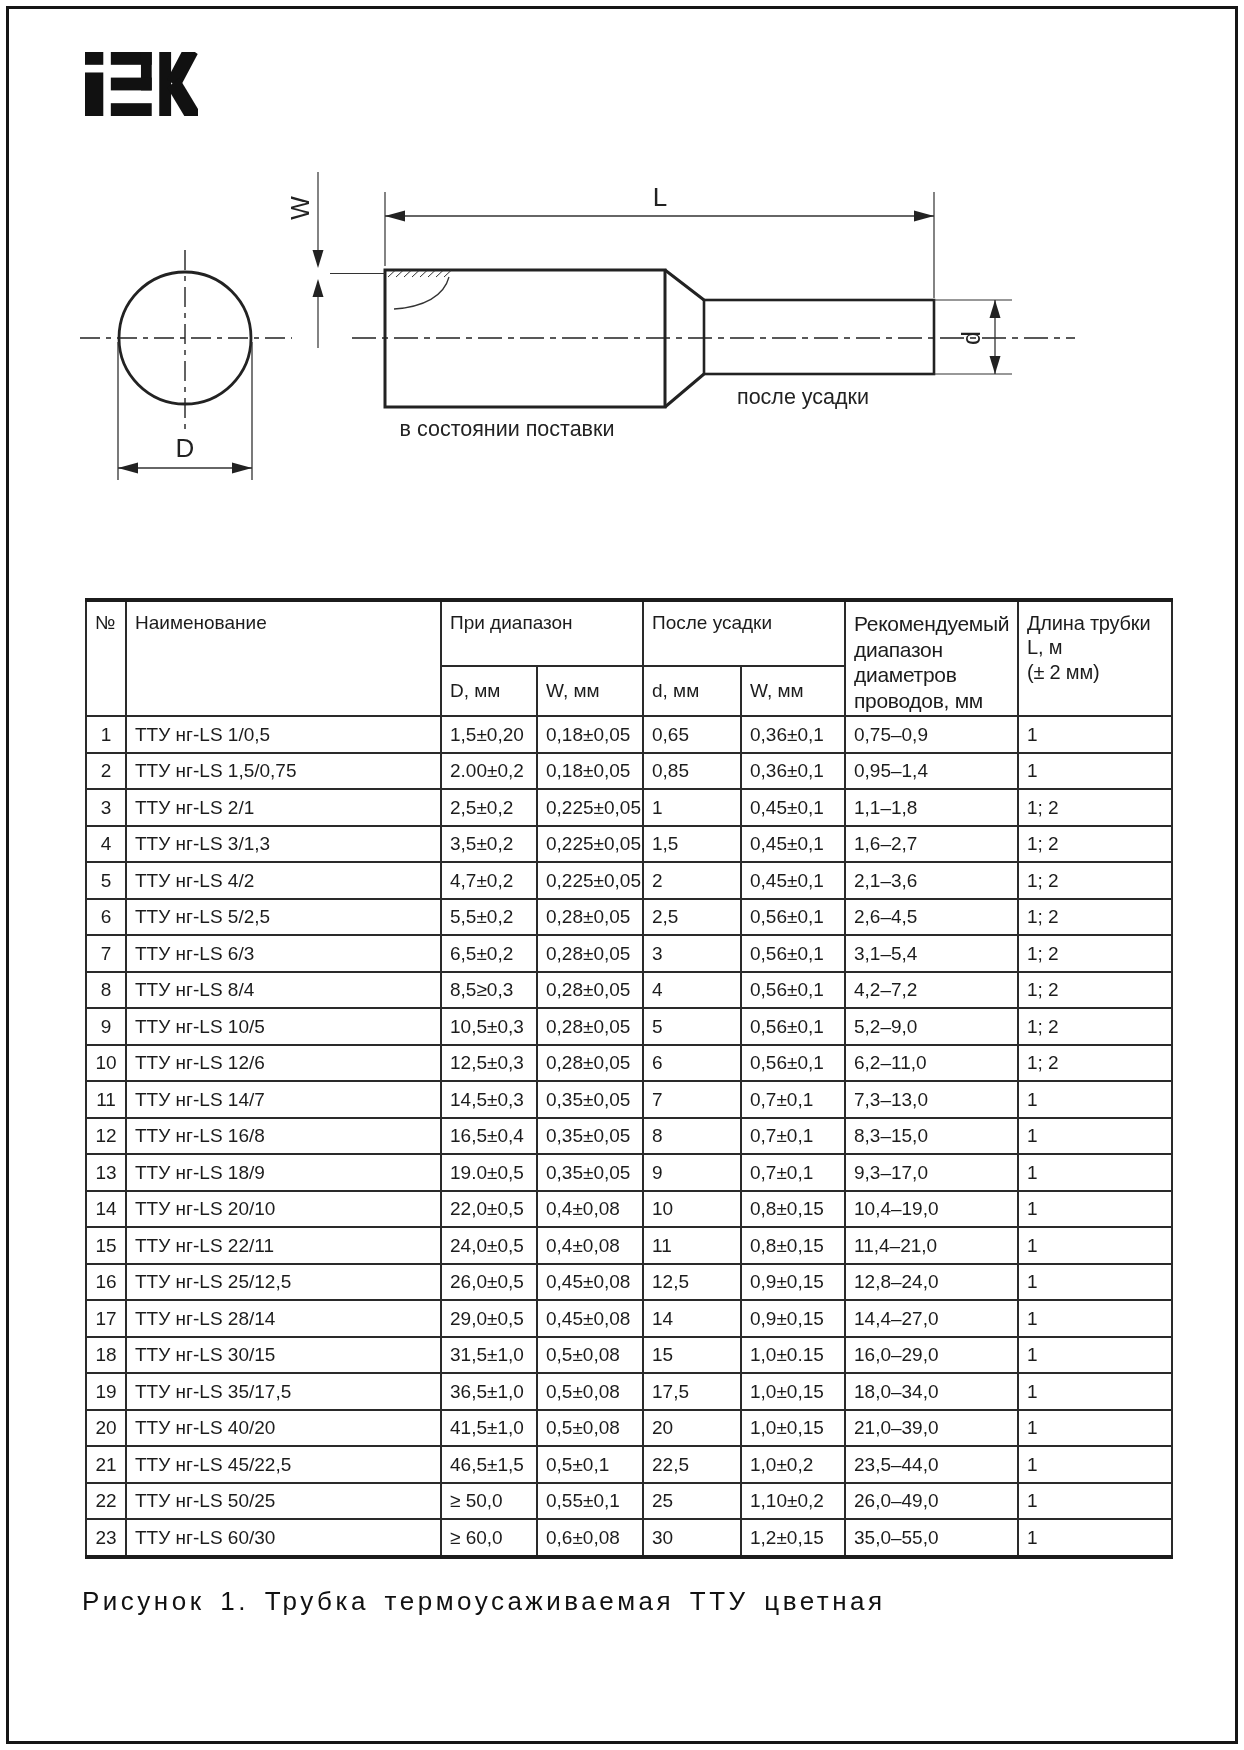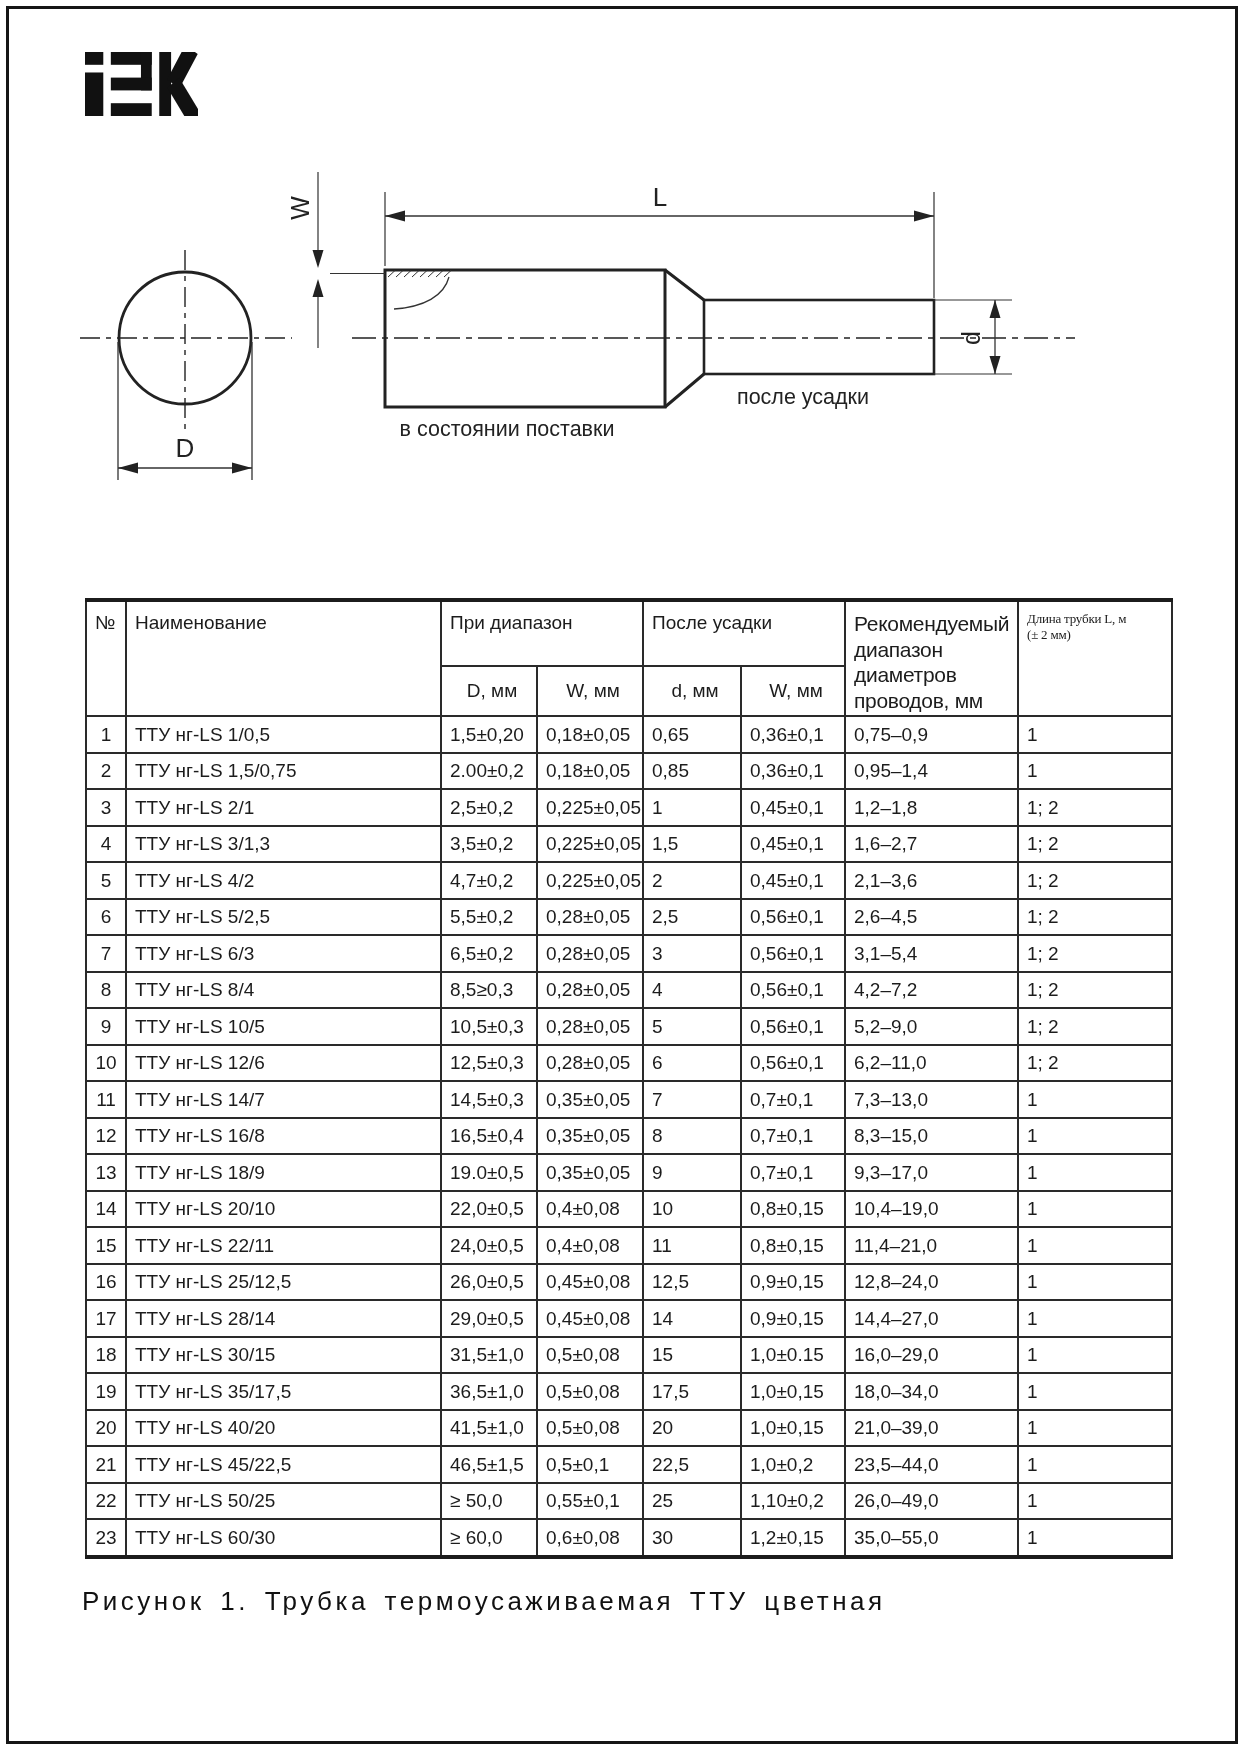--- a/index.html
+++ b/index.html
@@ -18,23 +18,23 @@
   .spec-table th,.spec-table td{
     border:2px solid #2a2a2a;
   }
   .spec-table{border-top:4px solid #1c1c1c;border-bottom:4px solid #1c1c1c;}
   .spec-table th{
     font-weight:normal;text-align:left;vertical-align:top;
     padding:9px 2px 2px 8px;line-height:1.22;white-space:pre-line;
   }
   .spec-table th.h-sub{vertical-align:middle;padding-top:2px;}
   .spec-table th.h-range{font-size:21px;letter-spacing:-0.3px;}
-  .spec-table th.h-length{font-size:13px;letter-spacing:-0.2px;font-family:Liberation Serif, serif;}
+  .spec-table th.h-length{font-size:20px;letter-spacing:-0.2px;}
   .spec-table tr.h-top th{height:48px;}
-  .spec-table tr.h-bot th{height:42px;text-align:center;}
+  .spec-table tr.h-bot th{height:42px;}
   .spec-table td{
     height:34.5px;vertical-align:middle;padding:0 2px 0 8px;
     white-space:nowrap;overflow:hidden;
   }
   .spec-table td.c-num{text-align:center;padding:0;}
   .caption{
     position:absolute;left:82px;top:1586px;
     font-size:26px;letter-spacing:3.5px;word-spacing:5px;color:#111;
   }
   svg text{fill:#222;}
@@ -151,21 +151,21 @@
         <td class="c-range">0,95–1,4</td>
         <td class="c-length">1</td>
       </tr>
       <tr>
         <td class="c-num">3</td>
         <td class="c-name">ТТУ нг-LS 2/1</td>
         <td class="c-d_supply">2,5±0,2</td>
         <td class="c-w_supply">0,225±0,05</td>
         <td class="c-d_after">1</td>
         <td class="c-w_after">0,45±0,1</td>
-        <td class="c-range">1,2–1,8</td>
+        <td class="c-range">1,1–1,8</td>
         <td class="c-length">1; 2</td>
       </tr>
       <tr>
         <td class="c-num">4</td>
         <td class="c-name">ТТУ нг-LS 3/1,3</td>
         <td class="c-d_supply">3,5±0,2</td>
         <td class="c-w_supply">0,225±0,05</td>
         <td class="c-d_after">1,5</td>
         <td class="c-w_after">0,45±0,1</td>
         <td class="c-range">1,6–2,7</td>

